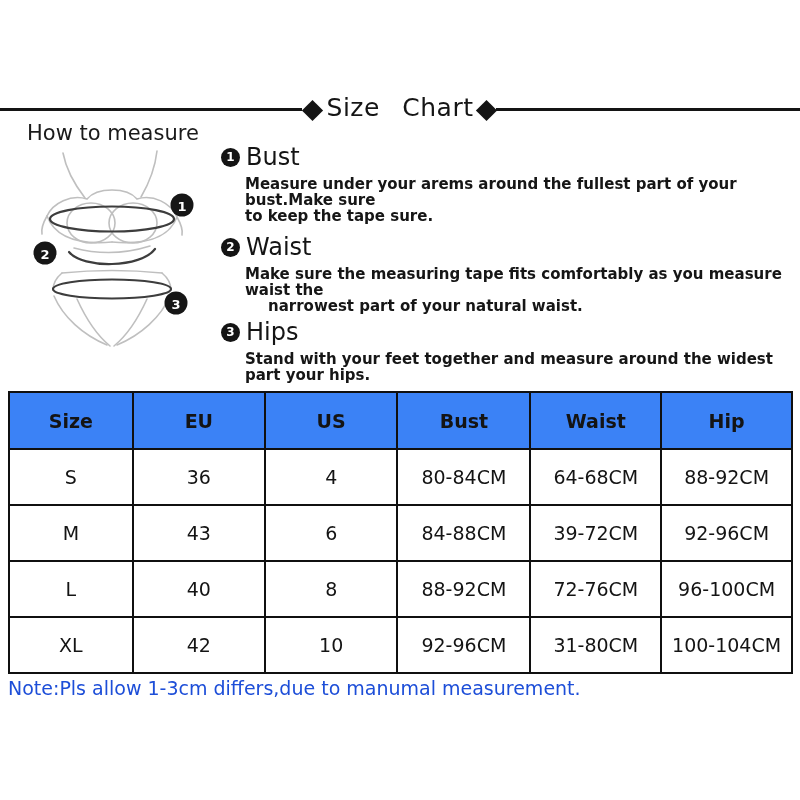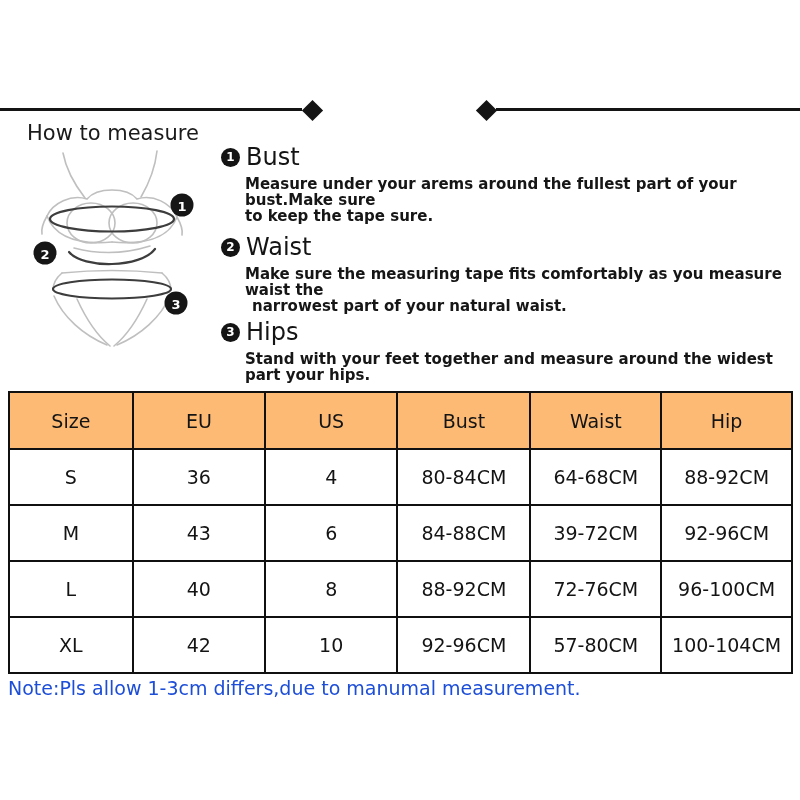--- a/index.html
+++ b/index.html
@@ -23,41 +23,42 @@
   .m-section{position:absolute;left:221px;width:575px;}
   .sec-bust{top:143px;}
   .sec-waist{top:233px;}
   .sec-hips{top:318px;}
   .m-head{display:flex;align-items:center;gap:6px;}
   .badge{display:inline-flex;width:19px;height:19px;border-radius:50%;background:#141414;color:#fff;
          font-size:12px;font-weight:bold;align-items:center;justify-content:center;flex:0 0 19px;}
   .m-name{font-size:24px;color:#141414;}
   .m-body{margin:5px 0 0 24px;font-size:15px;font-weight:600;color:#161616;}
   .m-line{line-height:16px;}
-  .m-line.indent{padding-left:7px;}
+  .m-line.indent{padding-left:7px;margin-left:16px;}
 
   
   table.size{position:absolute;left:8px;top:391px;width:785px;border-collapse:collapse;
              table-layout:fixed;text-align:center;}
   table.size th,table.size td{border:2px solid #101010;font-size:19px;padding:0;}
-  table.size th{height:55px;background:#fdba74;font-weight:normal;color:#141414;}
+  table.size th{height:55px;background:#3b82f6;font-weight:bold;color:#141414;}
   table.size td{height:54px;background:#ffffff;font-weight:400;color:#141414;}
   col.c-size{width:15.8%;} col.c-eu{width:16.9%;} col.c-us{width:16.9%;}
   col.c-bust{width:17.0%;} col.c-waist{width:16.7%;} col.c-hip{width:16.7%;}
 
   
   .note{position:absolute;left:8px;top:677px;font-size:19px;color:#1d4ed8;}
 </style>
 </head>
 <body>
 
 <div class="canvas">
 
   <div class="rule rule-left"></div>
   <div class="diamond d-left"></div>
+  <h1 class="page-title">Size Chart</h1>
   <div class="diamond d-right"></div>
   <div class="rule rule-right"></div>
 
   <div class="htm-label">How to measure</div>
 
   <svg class="figure" width="190" height="208" viewBox="0 0 190 208">
     <g stroke="#bfbfbf" stroke-width="1.6" fill="none" stroke-linecap="round">
       <path d="M38,8 C41,24 50,40 60,53"></path>
       <path d="M132,6 C130,24 123,40 116,52"></path>
       <path d="M22,71 C28,58 46,49 62,54 C72,42 102,42 112,54 C128,49 146,58 152,72"></path>
@@ -169,21 +170,21 @@
         <td>8</td>
         <td>88-92CM</td>
         <td>72-76CM</td>
         <td>96-100CM</td>
       </tr>
       <tr>
         <td>XL</td>
         <td>42</td>
         <td>10</td>
         <td>92-96CM</td>
-        <td>57-80CM</td>
+        <td>31-80CM</td>
         <td>100-104CM</td>
       </tr>
     </tbody>
   </table>
 
   <div class="note">Note:Pls allow 1-3cm differs,due to manumal measurement.</div>
 
 </div>
 
 </body></html>

